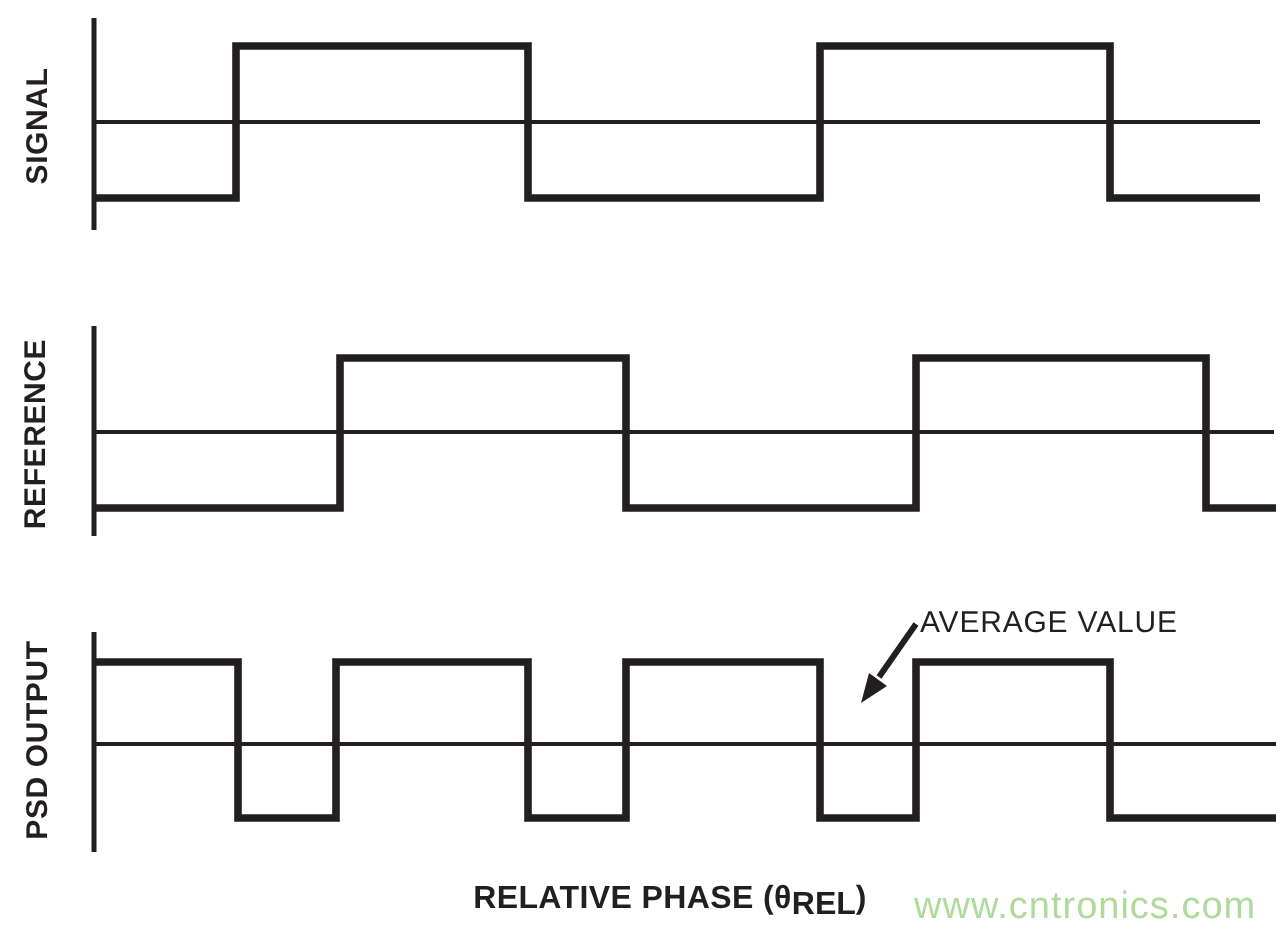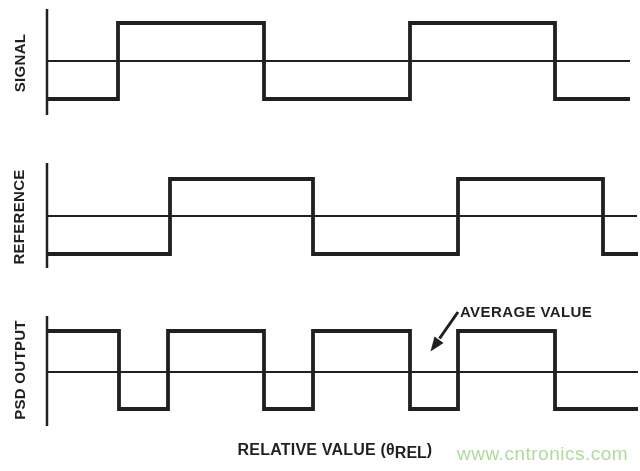--- a/index.html
+++ b/index.html
@@ -15,21 +15,21 @@
     position:absolute;
     transform:translate(-50%,-50%) rotate(-90deg);
     white-space:nowrap;
     font-weight:bold;
     font-size:15px;
     letter-spacing:0.3px;
     color:#231f20;
   }
   .annotation-label{
     position:absolute;
-    font-weight:bold;
+    font-weight:normal;
     font-size:15px;
     letter-spacing:0.4px;
     white-space:nowrap;
     color:#231f20;
     text-align:right;
   }
   .xlabel{
     position:absolute;
     transform:translateX(-50%);
     font-weight:bold;
@@ -71,18 +71,18 @@
 
   <div class="ylabel" style="left: 19px; top: 63px;">SIGNAL</div>
 
   <div class="ylabel" style="left: 18px; top: 217px;">REFERENCE</div>
 
   <div class="ylabel" style="left: 19px; top: 370px;">PSD OUTPUT</div>
 
   <div class="annotation-label" id="avg-label" style="left: 460px; top: 303px;">AVERAGE VALUE</div>
 
   <div class="xlabel" id="x-axis-label" style="left: 335px; top: 441px;">
-    <span>RELATIVE VALUE (θ</span><span class="sub">REL</span><span>)</span>
+    <span>RELATIVE PHASE (θ</span><span class="sub">REL</span><span>)</span>
   </div>
 
   <div class="watermark" id="watermark" style="left: 457px; top: 443px; color: rgb(174, 219, 155);">www.cntronics.com</div>
 
 </div>
 
 </body></html>

